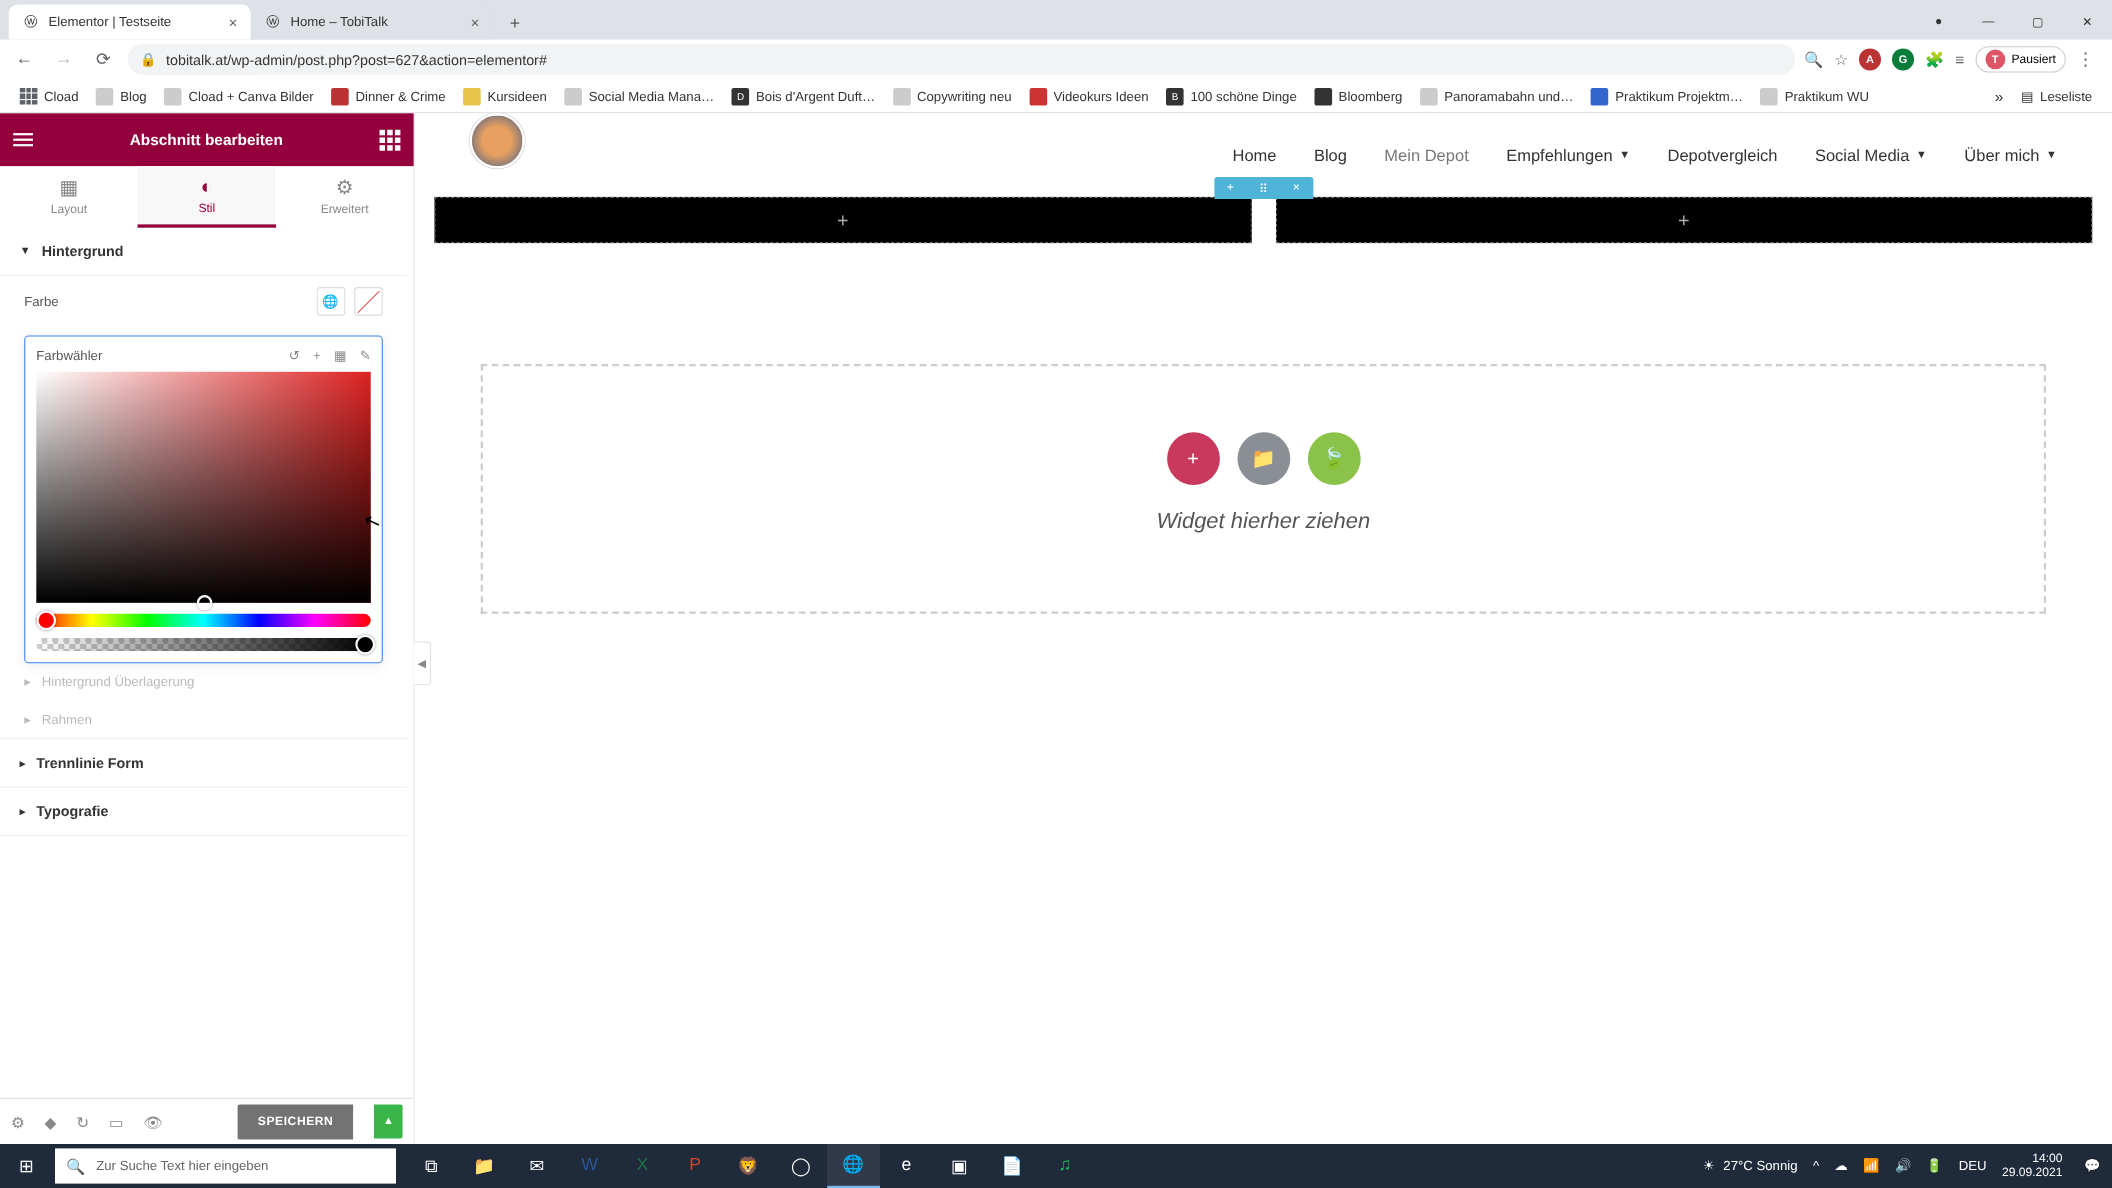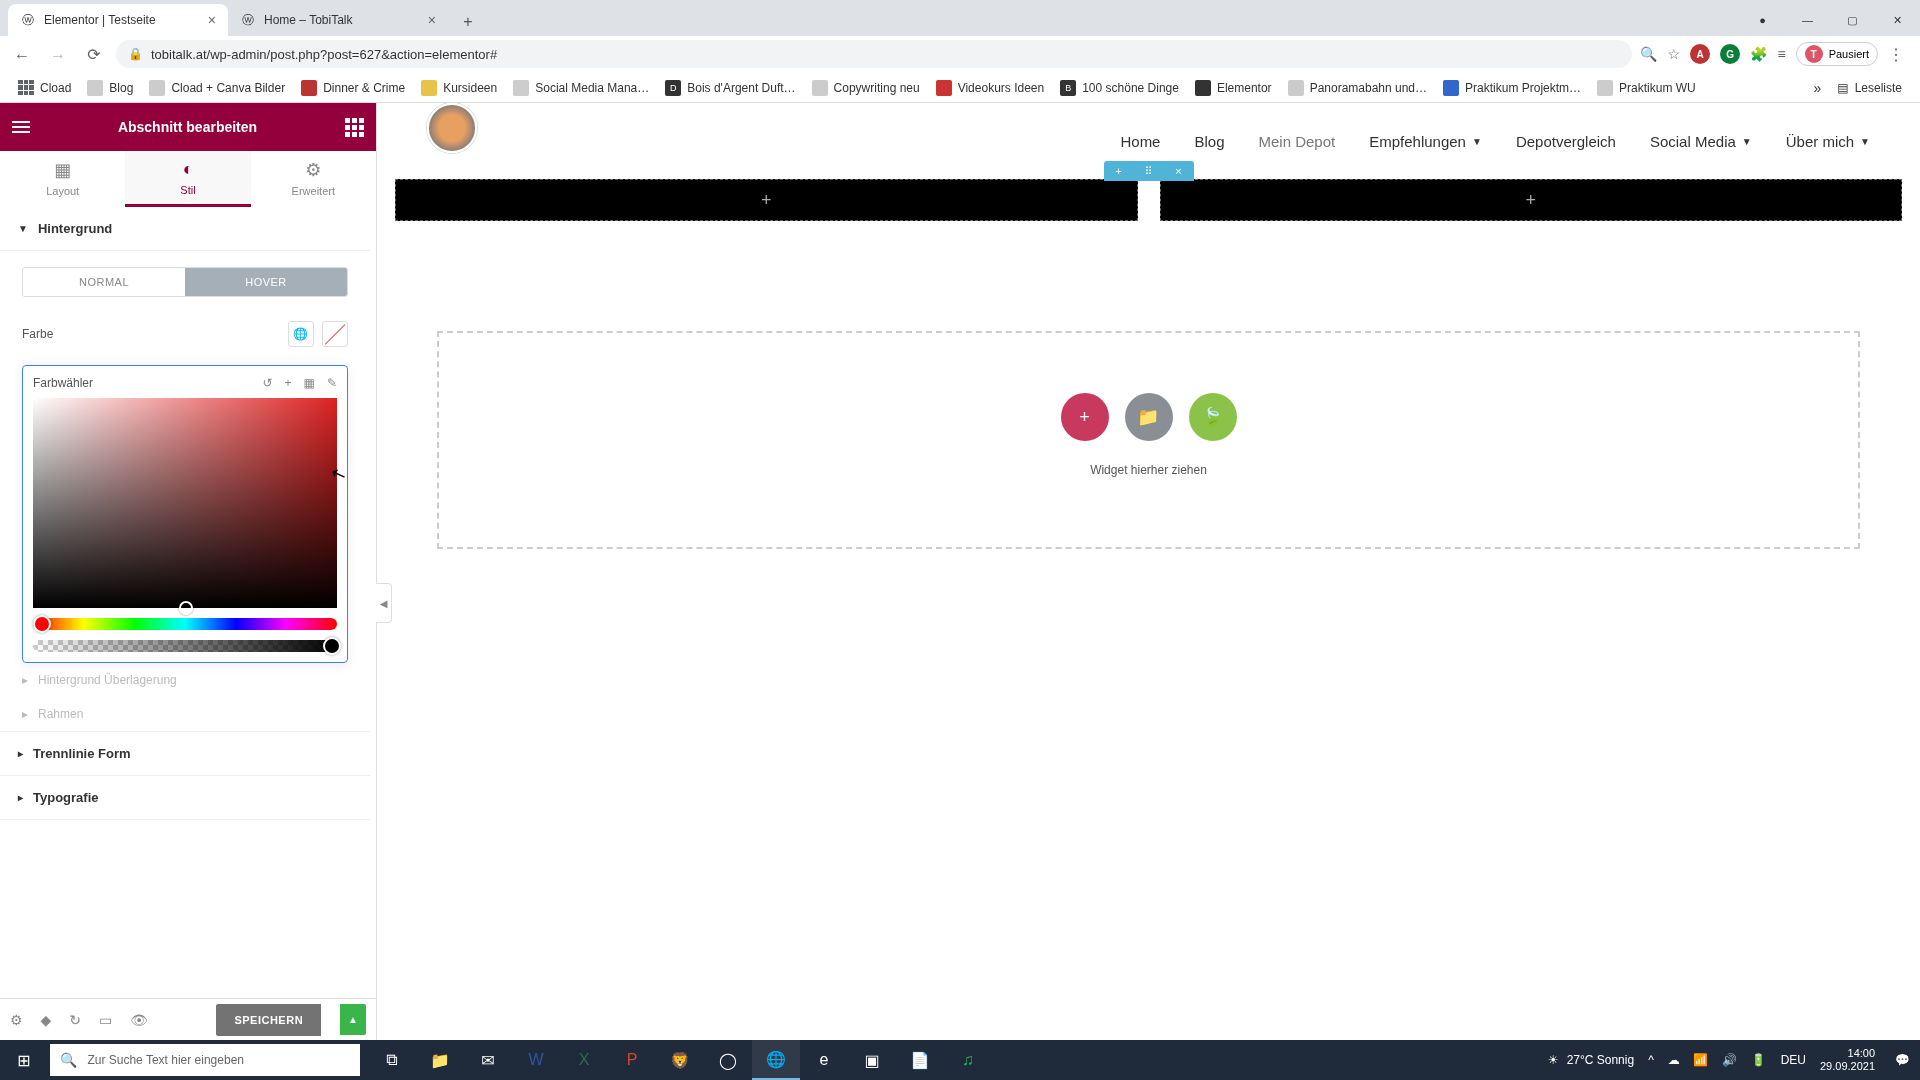--- a/index.html
+++ b/index.html
@@ -105,21 +105,21 @@
 .two-cols { display: flex; gap: 22px; }
 .col-box { flex: 1; height: 42px; background: #000; border: 1px dashed #666; display: flex; align-items: center; justify-content: center; color: #888; cursor: pointer; }
 .col-box .plus { font-size: 18px; color: #aaa; }
 
 .drop-zone { margin: 110px 60px 0; border: 2px dashed #ccc; padding: 60px 0 70px; display: flex; flex-direction: column; align-items: center; gap: 22px; }
 .drop-buttons { display: flex; gap: 16px; }
 .circle-btn { width: 48px; height: 48px; border-radius: 50%; display: flex; align-items: center; justify-content: center; font-size: 18px; color: #fff; cursor: pointer; }
 .cb-add { background: #c9395d; }
 .cb-folder { background: #8a8f95; }
 .cb-template { background: #8bc34a; }
-.drop-text { font-size: 12px; color: #555; }
+.drop-text { font-style: italic; font-size: 20px; color: #555; }
 
 .cursor-pointer { position: absolute; left: 331px; top: 463px; font-size: 18px; color: #000; pointer-events: none; z-index: 100; transform: rotate(-20deg); }
 
 
 .taskbar { position: absolute; bottom: 0; left: 0; right: 0; height: 40px; background: #1f2a3a; display: flex; align-items: center; color: #fff; font-size: 12px; }
 .taskbar .start { width: 48px; height: 100%; display: flex; align-items: center; justify-content: center; font-size: 16px; }
 .taskbar .search { width: 310px; height: 32px; background: #fff; color: #666; display: flex; align-items: center; padding: 0 10px; gap: 10px; margin-left: 2px; }
 .taskbar .search .mag { font-size: 14px; }
 .task-apps { display: flex; height: 100%; margin-left: 8px; }
 .task-apps span { width: 48px; display: flex; align-items: center; justify-content: center; font-size: 16px; }
@@ -225,21 +225,21 @@
     <div class="bookmark">
         <div class="bk-icon" style="background:#c33"></div>
         <span>Videokurs Ideen</span>
       </div>
     <div class="bookmark">
         <div class="bk-icon" style="background:#333;color:#fff">B</div>
         <span>100 schöne Dinge</span>
       </div>
     <div class="bookmark">
         <div class="bk-icon" style="background:#333"></div>
-        <span>Elementor</span>
+        <span>Bloomberg</span>
       </div>
     <div class="bookmark">
         <div class="bk-icon"></div>
         <span>Panoramabahn und…</span>
       </div>
     <div class="bookmark">
         <div class="bk-icon" style="background:#36c"></div>
         <span>Praktikum Projektm…</span>
       </div>
     <div class="bookmark">
@@ -293,24 +293,20 @@
         <span>Erweitert</span>
       </div>
     </div>
 
     <div class="panel-body">
       <div class="section-heading">
         <span class="caret">▼</span>
         <span>Hintergrund</span>
       </div>
 
-      <div class="state-toggle">
-        <div>NORMAL</div>
-        <div class="active">HOVER</div>
-      </div>
 
 
       <div class="control-row">
         <span>Farbe</span>
         <div class="color-action-icons">
           <span>🌐</span>
           <span class="swatch-empty"></span>
         </div>
       </div>
 

